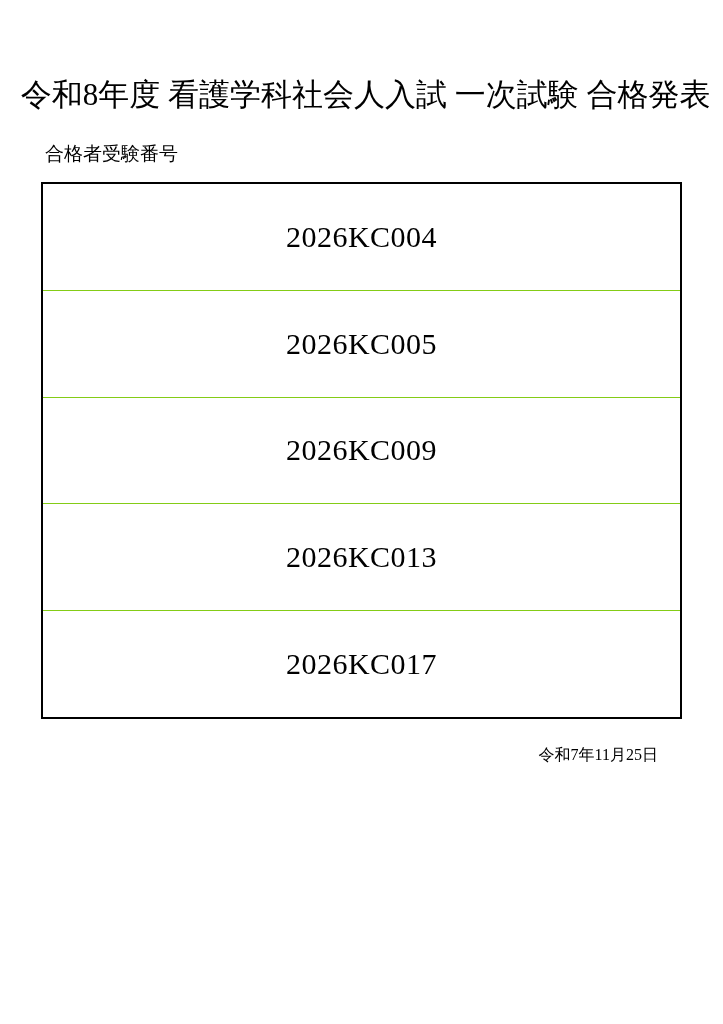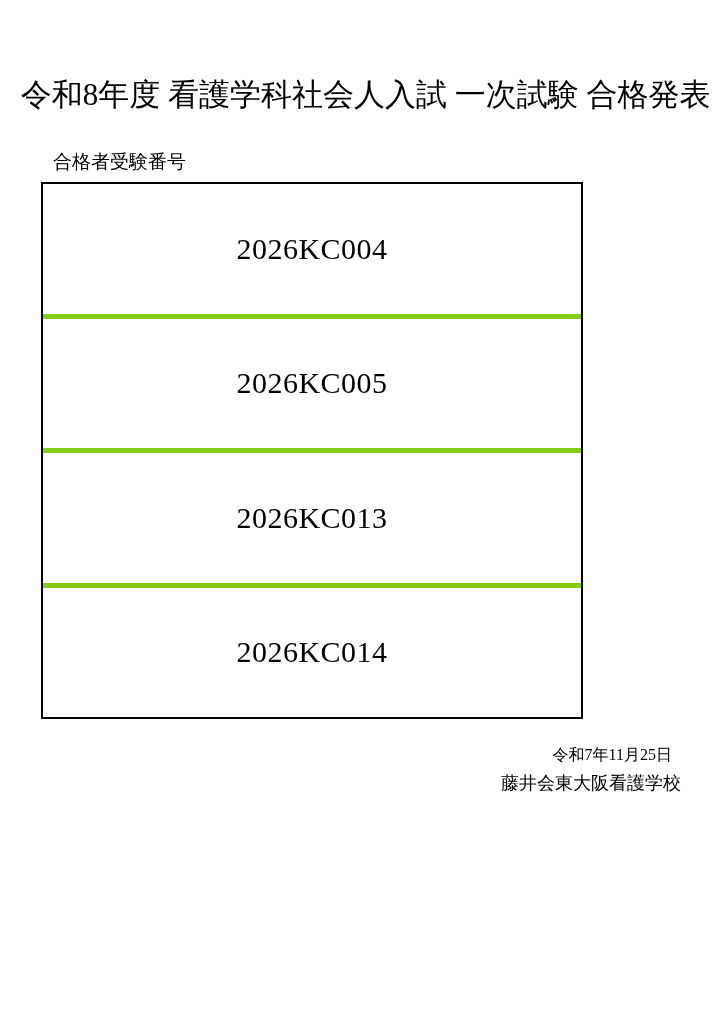--- a/index.html
+++ b/index.html
@@ -29,53 +29,53 @@
     text-align: center;
     font-size: 31px;
     font-weight: normal;
     line-height: 1.1;
     white-space: nowrap;
   }
   .list-label {
     position: absolute;
     top: 143px;
     left: 45px;
-    margin: 8px;
+    margin: 0;
     font-size: 19px;
     line-height: 1.2;
   }
   .numbers-table {
     position: absolute;
     top: 182px;
     left: 41px;
-    width: 542px;
+    width: 641px;
     height: 537px;
     box-sizing: border-box;
     border: 2px solid #000000;
     display: flex;
     flex-direction: column;
     background: #ffffff;
   }
   .number-row {
     flex: 1 1 0;
     display: flex;
     align-items: center;
     justify-content: center;
     font-size: 30px;
-    border-top: 5px solid #84cc16;
+    border-top: 1px solid #84cc16;
     letter-spacing: 0.5px;
   }
   .number-row:first-child {
     border-top: none;
   }
   .footer {
     position: absolute;
     top: 745px;
-    right: 42px;
-    text-align: right;
+    right: 56px;
+    text-align: left;
   }
   .footer-date {
     font-size: 16px;
     line-height: 1.2;
     padding-right: 9px;
     margin-bottom: 9px;
   }
   .footer-school {
     font-size: 18px;
     line-height: 1.2;
@@ -86,22 +86,22 @@
 
 <div class="page">
 
   <h1 class="title">令和8年度 看護学科社会人入試 一次試験 合格発表</h1>
 
   <p class="list-label">合格者受験番号</p>
 
   <div class="numbers-table">
     <div class="number-row">2026KC004</div>
     <div class="number-row">2026KC005</div>
+    <div class="number-row">2026KC009</div>
     <div class="number-row">2026KC013</div>
-    <div class="number-row">2026KC014</div>
+    <div class="number-row">2026KC017</div>
   </div>
 
   <div class="footer">
     <div class="footer-date">令和7年11月25日</div>
-    <div class="footer-school">藤井会東大阪看護学校</div>
   </div>
 
 </div>
 
 </body></html>

